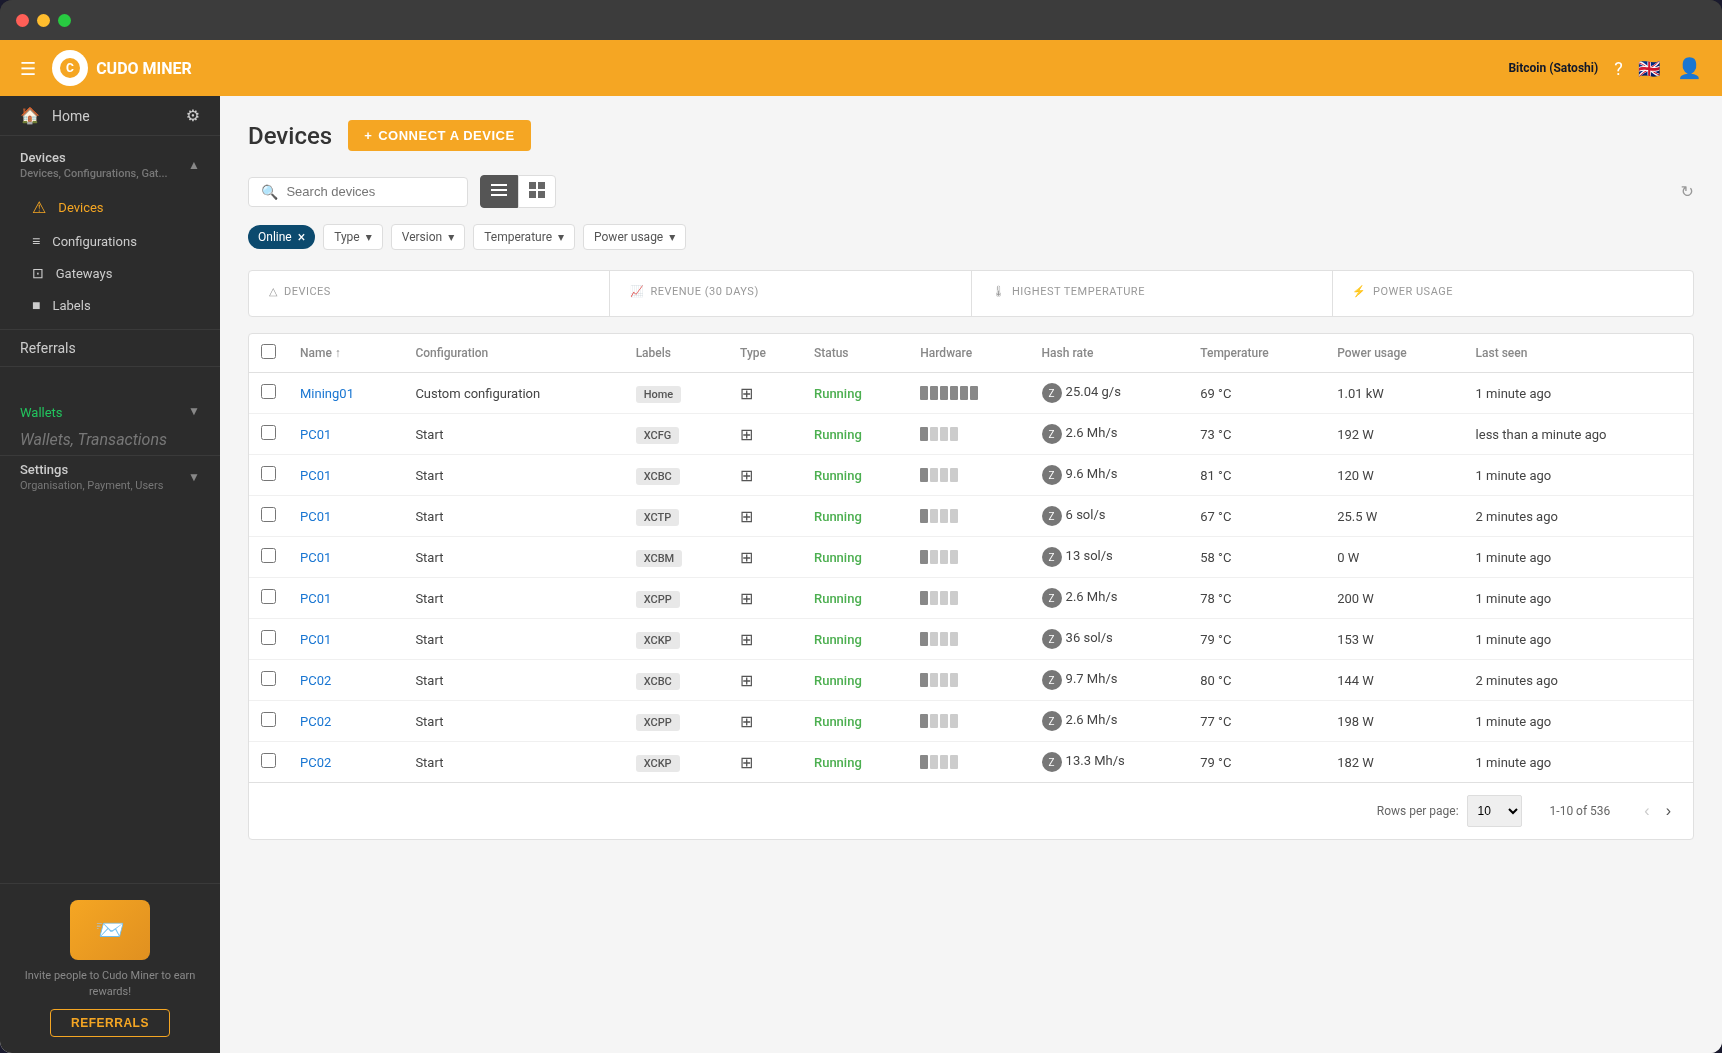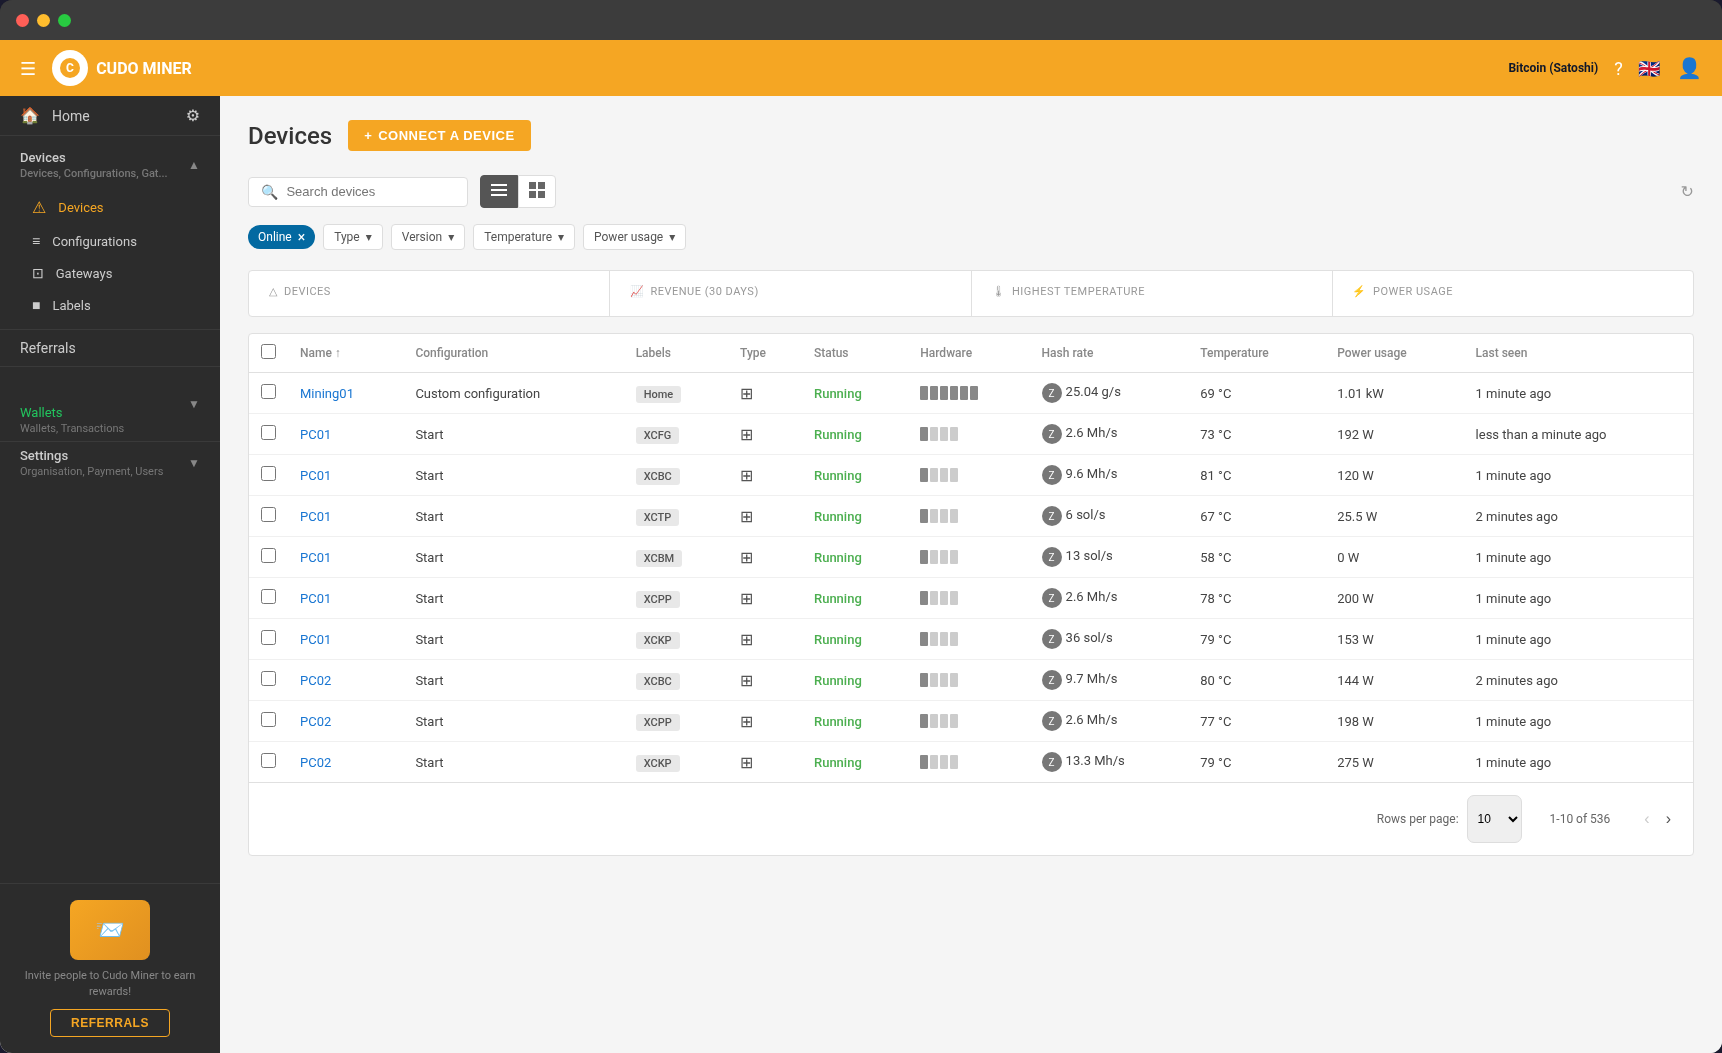--- a/index.html
+++ b/index.html
@@ -47,21 +47,21 @@
     .search-icon { color: #999; font-size: 14px; }
     .search-input { border: none; outline: none; font-size: 13px; color: #666; width: 100%; background: transparent; }
     .view-btn { background: white; border: 1px solid #ddd; padding: 6px 10px; cursor: pointer; color: #666; }
     .view-btn.active { background: #555; color: white; border-color: #555; }
     .view-btn:first-of-type { border-radius: 4px 0 0 4px; }
     .view-btn:last-of-type { border-radius: 0 4px 4px 0; }
     .view-btns { display: flex; }
 
     
     .filters { display: flex; align-items: center; gap: 8px; margin-bottom: 20px; }
-    .filter-tag { background: #0369a1; color: white; padding: 4px 10px; border-radius: 16px; font-size: 12px; display: flex; align-items: center; gap: 6px; }
+    .filter-tag { background: #0c4a6e; color: white; padding: 4px 10px; border-radius: 16px; font-size: 12px; display: flex; align-items: center; gap: 6px; }
     .filter-tag .close { cursor: pointer; font-size: 14px; }
     .filter-dropdown { background: white; border: 1px solid #ddd; border-radius: 4px; padding: 5px 10px; font-size: 12px; cursor: pointer; color: #555; display: flex; align-items: center; gap: 6px; }
 
     
     .stats-row { display: flex; gap: 0; margin-bottom: 16px; background: white; border: 1px solid #e0e0e0; border-radius: 4px; overflow: hidden; }
     .stat-box { flex: 1; padding: 14px 20px; border-right: 1px solid #e0e0e0; }
     .stat-box:last-child { border-right: none; }
     .stat-label { font-size: 11px; color: #999; text-transform: uppercase; letter-spacing: 0.5px; margin-bottom: 4px; display: flex; align-items: center; gap: 6px; }
     .stat-value { font-size: 20px; font-weight: 500; color: #333; }
 
@@ -79,21 +79,21 @@
     .hw-bar { display: flex; gap: 2px; }
     .hw-segment { width: 8px; height: 14px; background: #888; border-radius: 1px; }
     .hw-segment.light { background: #ccc; }
     .type-icon { font-size: 16px; color: #555; }
     .hash-icon { width: 20px; height: 20px; border-radius: 50%; background: #888; display: inline-flex; align-items: center; justify-content: center; color: white; font-size: 10px; margin-right: 4px; vertical-align: middle; }
     .name-sort { display: flex; align-items: center; gap: 4px; cursor: pointer; }
 
     
     .pagination { display: flex; align-items: center; justify-content: flex-end; gap: 28px; padding: 12px 16px; border-top: 1px solid #e0e0e0; }
     .rows-per-page { display: flex; align-items: center; gap: 8px; font-size: 12px; color: #666; }
-    .rows-select { border: 1px solid #ddd; border-radius: 7px; padding: 15px 6px; font-size: 12px; }
+    .rows-select { border: 1px solid #ddd; border-radius: 2px; padding: 7px 6px; font-size: 12px; }
     .page-info { font-size: 12px; color: #666; }
     .page-nav { display: flex; gap: 4px; }
     .page-nav-btn { background: none; border: none; cursor: pointer; color: #555; font-size: 16px; padding: 2px 6px; }
     .page-nav-btn:disabled { color: #ccc; cursor: default; }
     .refresh-btn { background: none; border: none; cursor: pointer; color: #999; font-size: 16px; float: right; }
     .devices-section { padding: 8px 0 0; }
     .devices-section-header { display: flex; align-items: center; justify-content: space-between; padding: 6px 20px; color: #ccc; font-size: 13px; font-weight: 500; }
     .chevron { font-size: 12px; color: #888; }
 
     .header-top { display: flex; align-items: center; gap: 12px; padding: 10px 20px; border-bottom: 1px solid #3a3a3a; }
@@ -173,21 +173,21 @@
       </div>
 
       <div class="sidebar-item" style="border-top:1px solid #3a3a3a;margin-top:4px;">
         <span>Referrals</span>
       </div>
 
       <div style="padding:6px 20px;border-top:1px solid #3a3a3a;">
         <div style="display:flex;align-items:center;justify-content:space-between;">
           <div>
             <div style="color:#22c55e;font-size:13px;font-weight:400;margin-top:32px;">Wallets</div>
-            <div style="color:#777;font-size:11px;margin-top:2px;">Wallets, Transactions</div>
+            <div style="color:#777;font-size:16px;margin-top:10px;font-style:italic;">Wallets, Transactions</div>
           </div>
           <span class="chevron">▼</span>
         </div>
       </div>
 
       <div style="padding:6px 20px;border-top:1px solid #3a3a3a;">
         <div style="display:flex;align-items:center;justify-content:space-between;">
           <div>
             <div style="color:#ccc;font-size:13px;font-weight:500;">Settings</div>
             <div style="color:#777;font-size:11px;margin-top:2px;">Organisation, Payment, Users</div>
@@ -521,21 +521,21 @@
                     <div class="hw-segment"></div>
                     <div class="hw-segment light"></div>
                     <div class="hw-segment light"></div>
                     <div class="hw-segment light"></div>
                   </div>
                 </td>
       <td>
         <span class="hash-icon" style="background:#777;">Z</span>13.3 Mh/s
       </td>
       <td>79 °C</td>
-      <td>275 W</td>
+      <td>182 W</td>
       <td>1 minute ago</td>
     </tr>
             </tbody>
         </table>
 
         <div class="pagination">
           <div class="rows-per-page">
             <span>Rows per page:</span>
             <select class="rows-select">
               <option>10</option>

